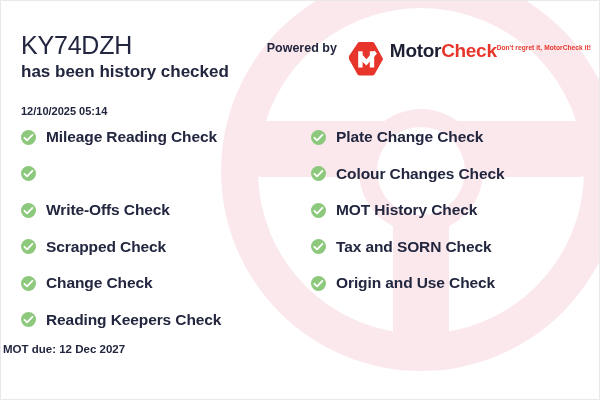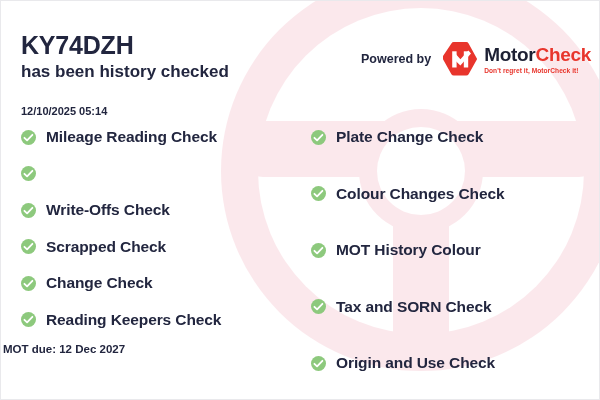--- a/index.html
+++ b/index.html
@@ -37,21 +37,21 @@
 
   
   #header {
     position: absolute;
     left: 20px;
     top: 30px;
     z-index: 2;
   }
   #plate {
     font-size: 25px;
-    font-weight: bold;
+    font-weight: normal;
     color: #22263f;
     letter-spacing: -0.2px;
     line-height: 1.15;
     white-space: nowrap;
   }
   #subtitle {
     font-size: 17px;
     font-weight: bold;
     color: #22263f;
     line-height: 1.3;
@@ -65,39 +65,38 @@
     margin-top: 22px;
     white-space: nowrap;
   }
 
   
   #powered-block {
     position: absolute;
     right: 8px;
     top: 40px;
     display: flex;
-    align-items: center;
     z-index: 2;
   }
   #powered-label {
     font-size: 12.5px;
     font-weight: bold;
     color: #22263f;
     margin-right: 12px;
     white-space: nowrap;
   }
   #logo-mark {
     width: 34px;
     height: 36px;
     margin-right: 7px;
     flex: 0 0 auto;
   }
   #wordmark-wrap {
     display: flex;
-    flex-direction: column;
+    flex-direction: row;
     justify-content: center;
   }
   #wordmark {
     font-size: 19px;
     font-weight: bold;
     line-height: 1;
     white-space: nowrap;
     letter-spacing: -0.3px;
   }
   #wordmark .wm-motor { color: #1d2033; }
@@ -119,21 +118,21 @@
     width: 568px;
     display: flex;
     z-index: 2;
   }
   .check-col {
     width: 290px;
     display: flex;
     flex-direction: column;
     text-align: center;
   }
-  .check-col.right { width: 278px; gap: 20px; }
+  .check-col.right { width: 278px; }
   .check-item {
     display: flex;
     align-items: center;
     height: 36.5px;
   }
   .check-icon {
     width: 15px;
     height: 15px;
     flex: 0 0 auto;
     margin-right: 10px;
@@ -300,21 +299,21 @@
         </span>
         <span class="check-label">Colour Changes Check</span>
       </div>
 
       <div class="check-item">
         <span class="check-icon">
           <svg viewBox="0 0 15 15" xmlns="http://www.w3.org/2000/svg" aria-hidden="true">
             <path d="M3.4 7.8 L6.1 10.4 L11.4 4.8" stroke="#ffffff" stroke-width="1.8" fill="none" stroke-linecap="round" stroke-linejoin="round"></path>
           </svg>
         </span>
-        <span class="check-label">MOT History Colour</span>
+        <span class="check-label">MOT History Check</span>
       </div>
 
       <div class="check-item">
         <span class="check-icon">
           <svg viewBox="0 0 15 15" xmlns="http://www.w3.org/2000/svg" aria-hidden="true">
             <path d="M3.4 7.8 L6.1 10.4 L11.4 4.8" stroke="#ffffff" stroke-width="1.8" fill="none" stroke-linecap="round" stroke-linejoin="round"></path>
           </svg>
         </span>
         <span class="check-label">Tax and SORN Check</span>
       </div>

